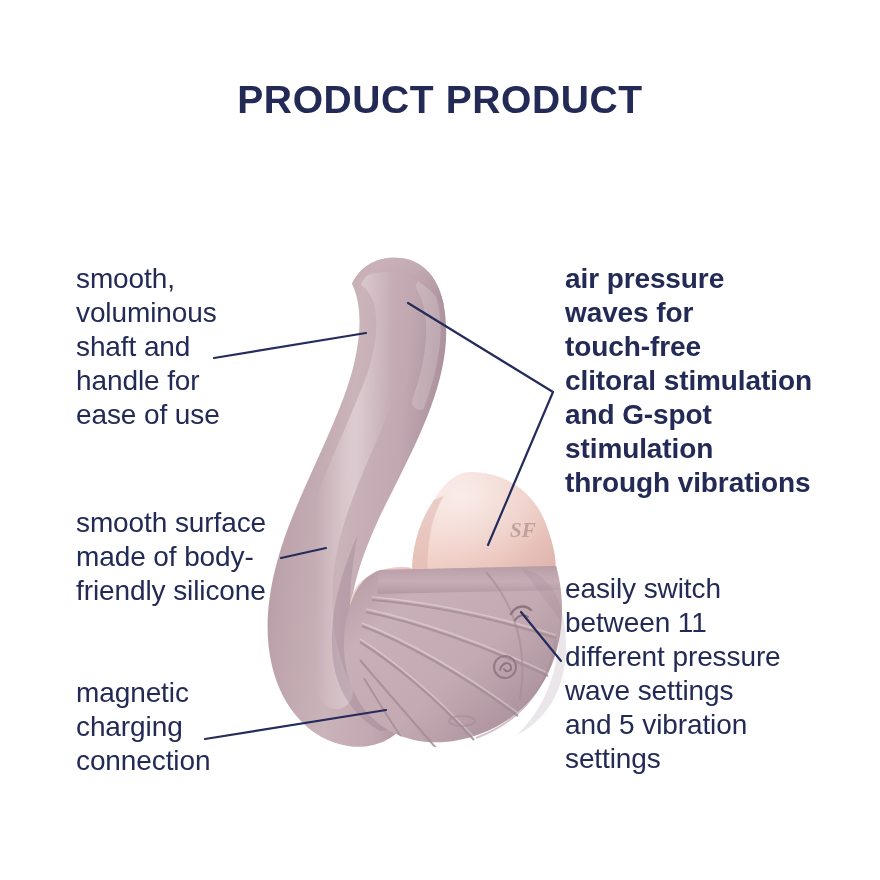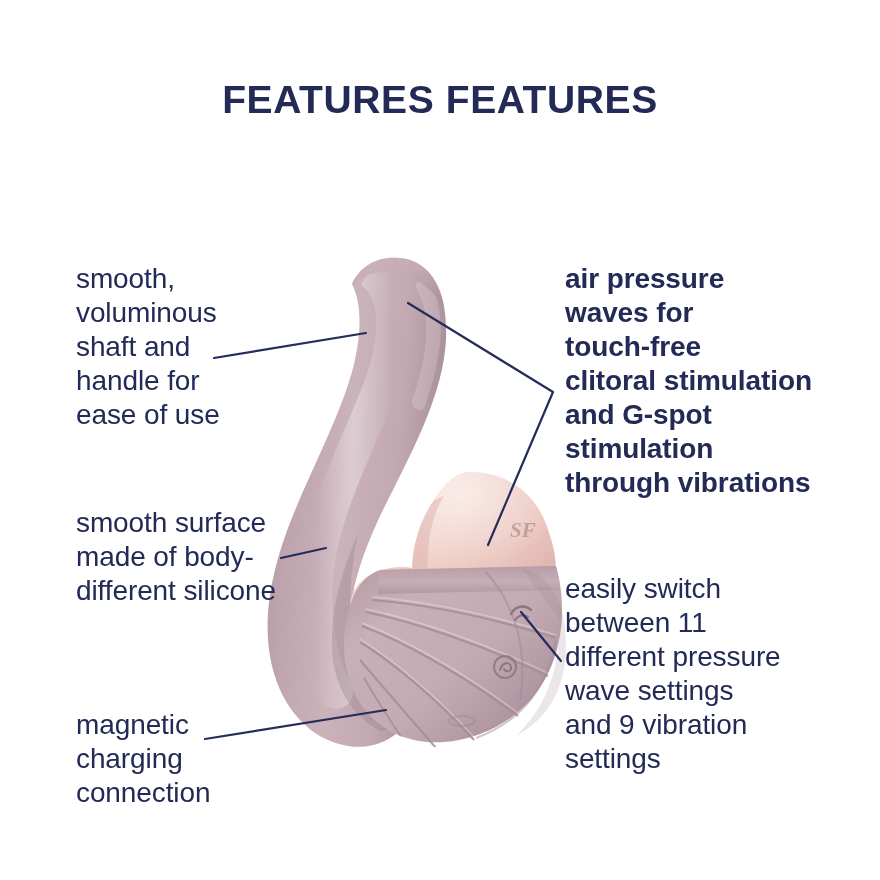--- a/index.html
+++ b/index.html
@@ -35,37 +35,37 @@
     position: absolute;
     color: #222a55;
     font-size: 28px;
     line-height: 34px;
     font-family: "Liberation Sans", sans-serif;
     white-space: pre-line;
     letter-spacing: -0.1px;
   }
   #callout-shaft      { left: 76px;  top: 262px; width: 250px; }
   #callout-silicone   { left: 76px;  top: 506px; width: 260px; }
-  #callout-magnetic   { left: 76px;  top: 708px; width: 250px; }
+  #callout-magnetic   { left: 76px;  top: 676px; width: 250px; }
   #callout-airpressure{ left: 565px; top: 262px; width: 300px; font-weight: bold; }
   #callout-settings   { left: 565px; top: 572px; width: 300px; }
 
   
   #art {
     position: absolute;
     left: 0; top: 0;
     width: 880px; height: 880px;
   }
 </style>
 </head>
 <body>
 
 <div id="page">
 
-  <div id="title">FEATURES FEATURES</div>
+  <div id="title">PRODUCT PRODUCT</div>
 
   <svg id="art" viewBox="0 0 880 880">
     <defs>
 
       <linearGradient id="gShaft" x1="0" y1="0" x2="1" y2="0.25">
         <stop offset="0%" stop-color="#a88e99"></stop>
         <stop offset="22%" stop-color="#bda4ac"></stop>
         <stop offset="52%" stop-color="#cbb3ba"></stop>
         <stop offset="78%" stop-color="#c2a8b1"></stop>
         <stop offset="100%" stop-color="#a98f9a"></stop>
@@ -258,34 +258,34 @@
   </svg>
 
   <div class="callout" id="callout-shaft">smooth,
 voluminous
 shaft and
 handle for
 ease of use</div>
 
   <div class="callout" id="callout-silicone">smooth surface
 made of body-
-different silicone</div>
+friendly silicone</div>
 
   <div class="callout" id="callout-magnetic">magnetic
 charging
 connection</div>
 
   <div class="callout" id="callout-airpressure">air pressure
 waves for
 touch-free
 clitoral stimulation
 and G-spot
 stimulation
 through vibrations</div>
 
   <div class="callout" id="callout-settings">easily switch
 between 11
 different pressure
 wave settings
-and 9 vibration
+and 5 vibration
 settings</div>
 
 </div>
 
 </body></html>

